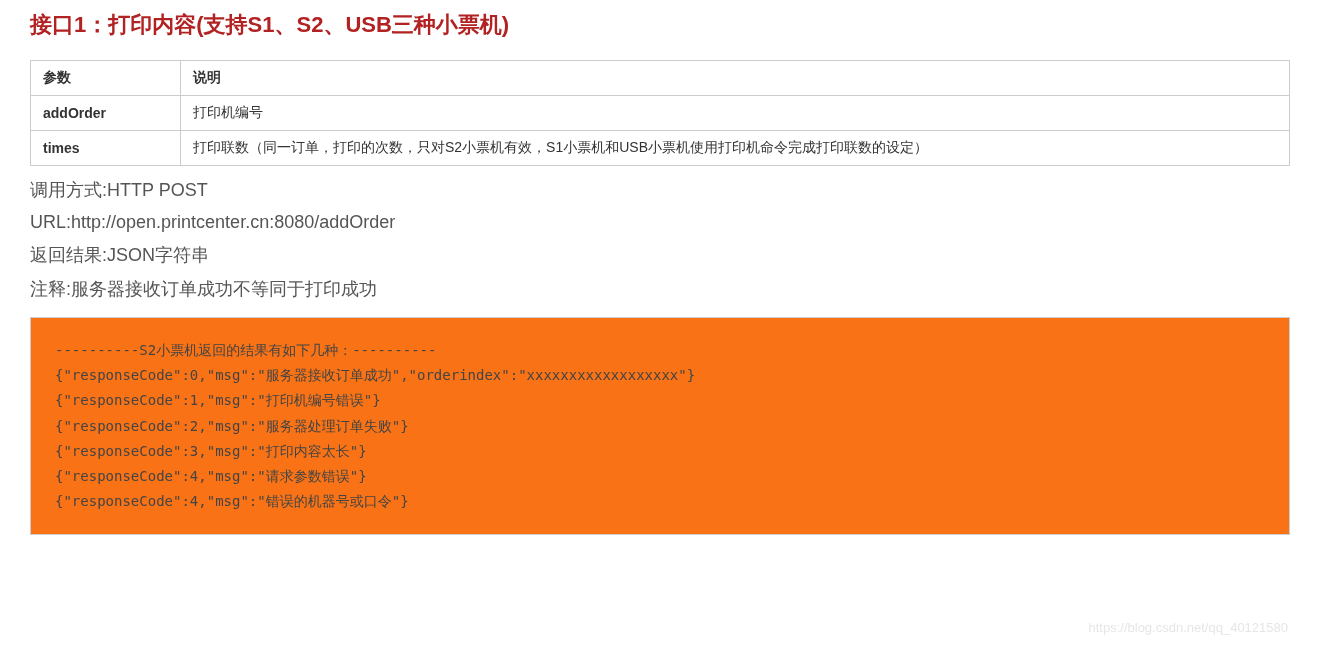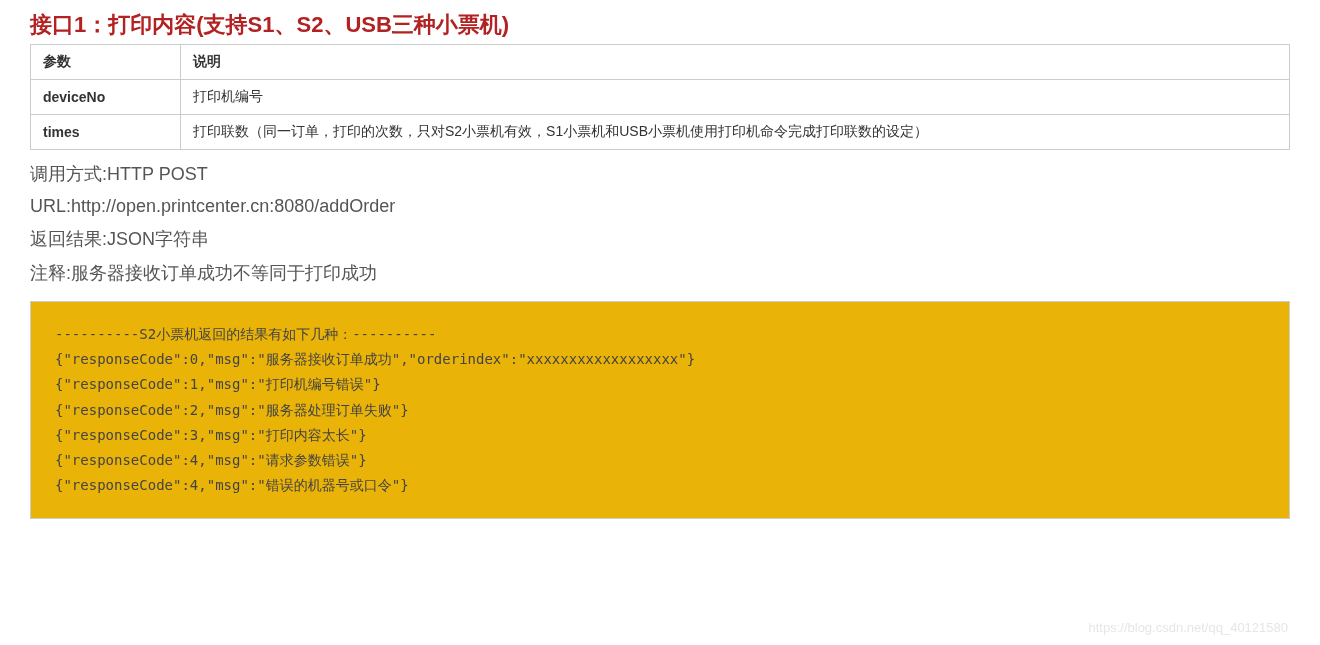--- a/index.html
+++ b/index.html
@@ -12,21 +12,21 @@
       font-size: 14px;
       color: #333;
       background: #fff;
       padding: 10px 30px;
       width: 1320px;
     }
     .heading {
       color: #b22222;
       font-size: 22px;
       font-weight: bold;
-      margin-bottom: 4px;
+      margin-bottom: 20px;
     }
     table {
       width: 100%;
       border-collapse: collapse;
       margin-bottom: 12px;
     }
     th, td {
       border: 1px solid #ccc;
       padding: 8px 12px;
       text-align: left;
@@ -42,21 +42,21 @@
       font-weight: bold;
       width: 150px;
     }
     .info-line {
       color: #555;
       margin: 10px 0;
       font-size: 18px;
     }
     .code-block {
       border: 1px solid #ccc;
-      background: #eab308;
+      background: #f97316;
       padding: 20px 24px;
       margin-top: 16px;
       line-height: 1.8;
       font-family: "Microsoft YaHei", Consolas, monospace;
       color: #444;
       font-size: 14px;
     }
     .code-line {
       white-space: pre-wrap;
     }
@@ -76,21 +76,21 @@
 
 <table>
   <thead>
     <tr>
       <th>参数</th>
       <th>说明</th>
     </tr>
   </thead>
   <tbody>
     <tr>
-      <td class="param-name">deviceNo</td>
+      <td class="param-name">addOrder</td>
       <td>打印机编号</td>
     </tr>
     <tr>
       <td class="param-name">times</td>
       <td>打印联数（同一订单，打印的次数，只对S2小票机有效，S1小票机和USB小票机使用打印机命令完成打印联数的设定）</td>
     </tr>
   </tbody>
 </table>
 
 <div class="info-line">调用方式:HTTP POST</div>

